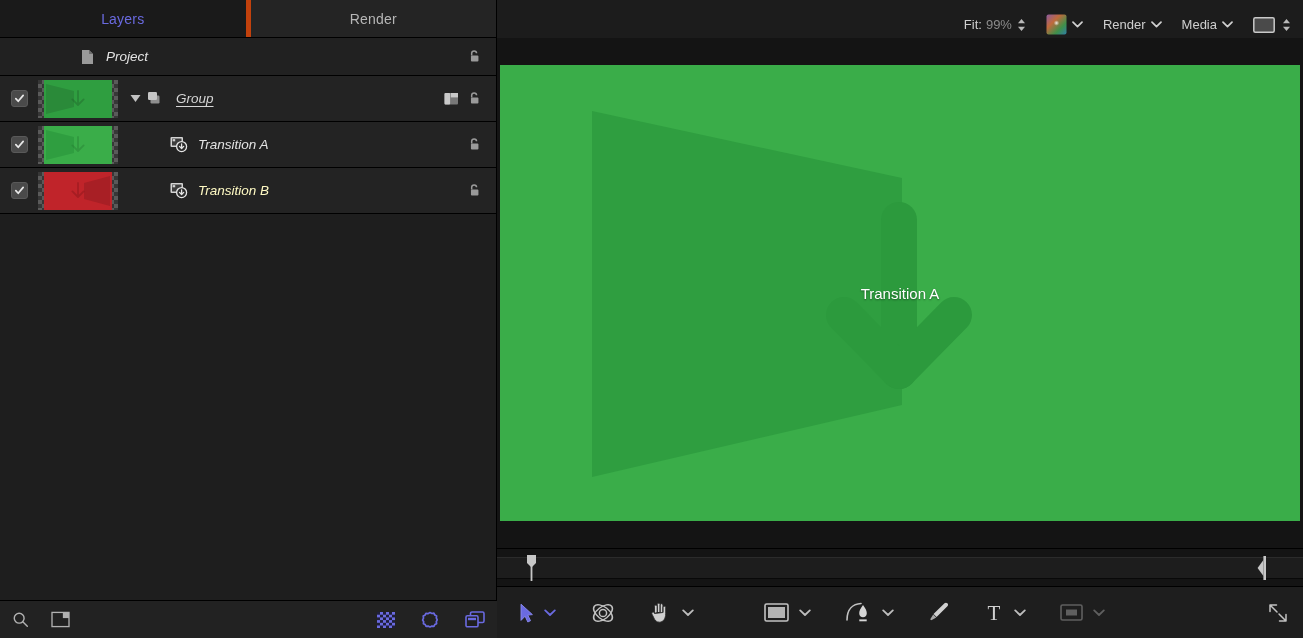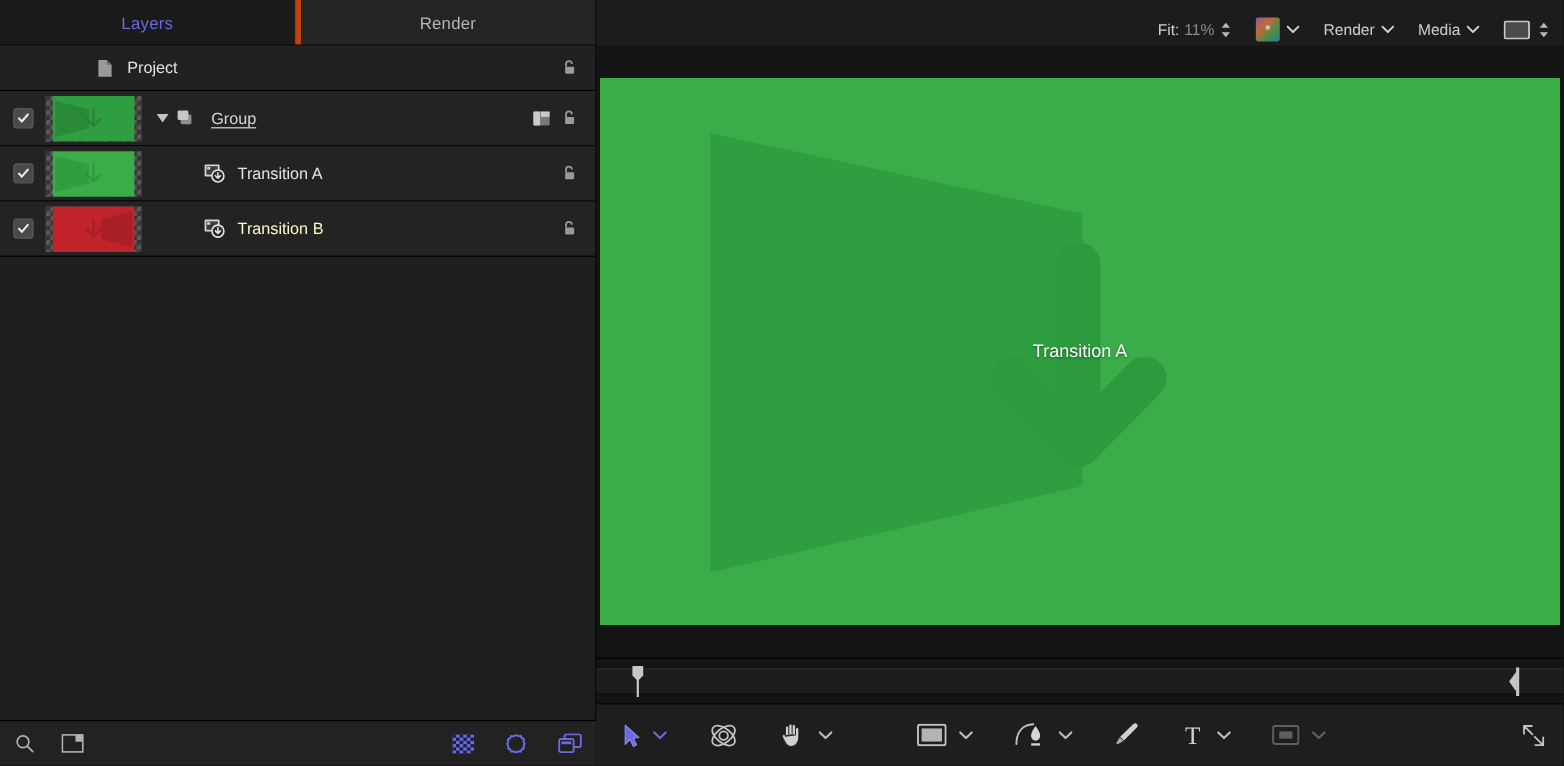--- a/index.html
+++ b/index.html
@@ -23,21 +23,21 @@
   #tabbar { display:flex; height:38px; background:#1c1c1c; border-bottom:1px solid #000; }
   .tab {
     flex:1; display:flex; align-items:center; justify-content:center;
     font-size:14px; color:#b6b6b6; background:#242424;
     border-right:5px solid #c2410c; letter-spacing:.2px;
   }
   .tab:last-child { border-right:none; }
   .tab.active { background:#1a1a1a; color:#6a6ae0; }
 
   
-  #layer-list { position:absolute; top:38px; left:0; right:0; bottom:38px; background:#1e1e1e; }
+  #layer-list { position:absolute; top:38px; left:0; right:0; bottom:38px; background:#1e1e1e;font-style:italic; }
   .row {
     position:relative; display:flex; align-items:center;
     height:46px; border-bottom:1px solid #000;
     background:#232323;
   }
   .row.project { background:#212121; height:38px; }
   .row.dim .row-label { color:#fef9c3; }
 
   .cb-cell { width:38px; display:flex; align-items:center; justify-content:center; flex:0 0 38px; }
   .checkbox {
@@ -372,21 +372,21 @@
       </span>
     </div>
   </div>
 
   <div id="right-side">
 
     <div id="toolbar-top">
 
       <div class="tt-item">
         <span>Fit:</span>
-        <span class="tt-label-dim">11%</span>
+        <span class="tt-label-dim">99%</span>
         <span class="stepper">
           <svg width="9" height="14" viewBox="0 0 9 14">
             <polygon points="4.5,1 8,5.2 1,5.2" fill="#b9b9b9"></polygon>
             <polygon points="4.5,13 8,8.8 1,8.8" fill="#b9b9b9"></polygon>
           </svg>
         </span>
       </div>
 
       <div class="tt-item">
         <span>

